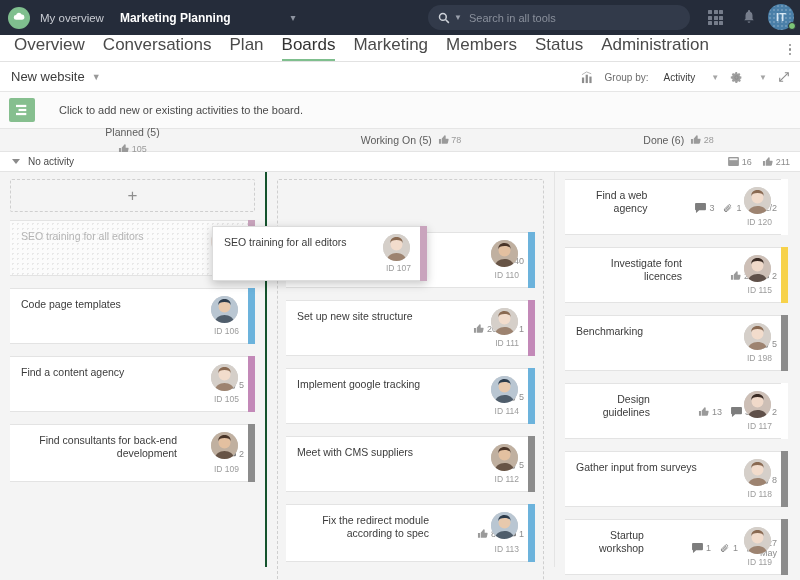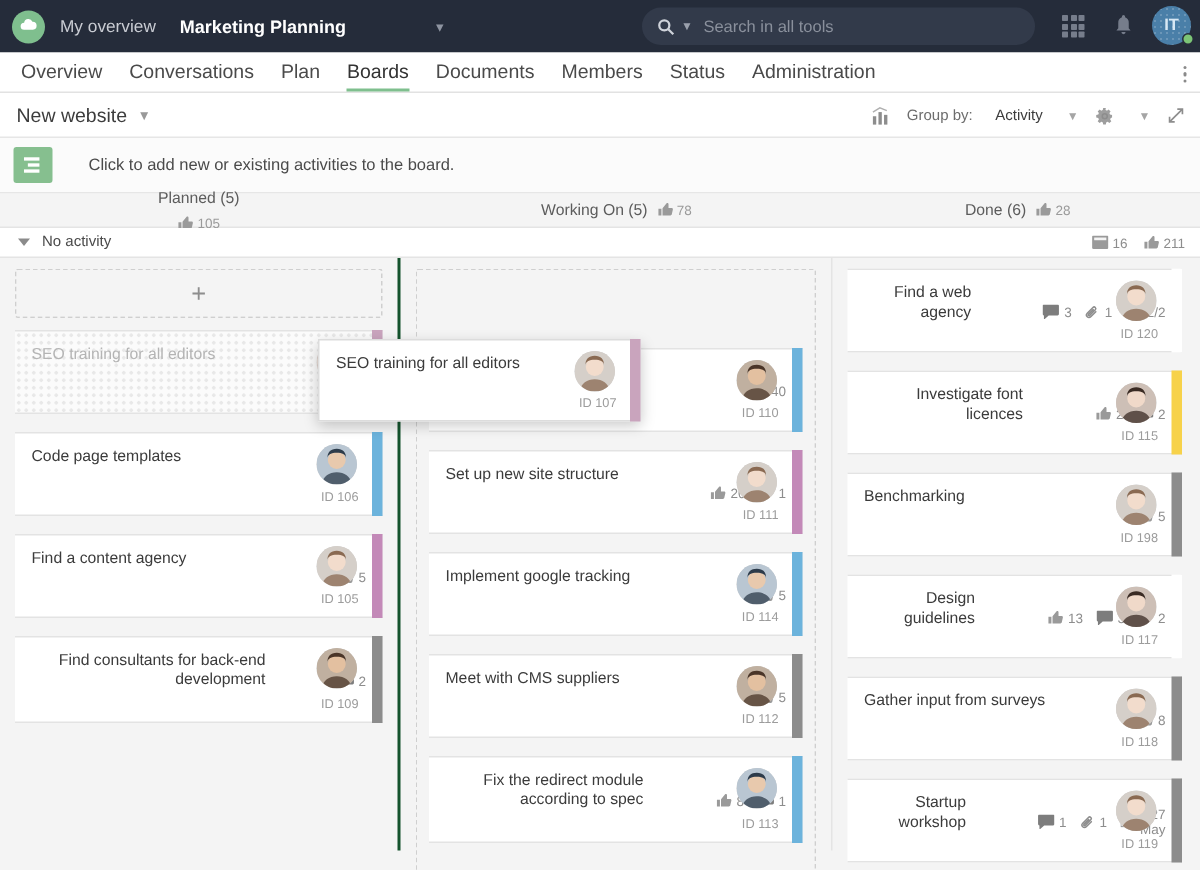--- a/index.html
+++ b/index.html
@@ -75,21 +75,21 @@
     background: #7cc576; border: 1.5px solid #252c3a;
   }
 
   
   .navbar {
     height: 27px; background: #fff;
     border-bottom: 1px solid #e2e2e2;
     display: flex; align-items: flex-end; position: relative;
   }
   .tab {
-    font-size: 13px; color: #4a4a4a; padding: 0 9px 6px 9px;
+    font-size: 17px; color: #4a4a4a; padding: 0 9px 6px 9px;
     cursor: pointer; position: relative; white-space: nowrap;
   }
   .tab:first-child { margin-left: 5px; }
   .tab.active { color: #333; }
   .tab.active::after {
     content:""; position: absolute; left: 9px; right: 9px; bottom: 0;
     height: 2px; background: #7fbf8e;
   }
   .kebab {
     position: absolute; right: 9px; bottom: 6px;
@@ -285,21 +285,21 @@
   </div>
   <span class="status-dot"></span>
 </div>
 
 <div class="navbar">
   <div id="tabs-container" style="display:flex;align-items:flex-end;">
       <div class="tab"><span>Overview</span></div>
       <div class="tab"><span>Conversations</span></div>
       <div class="tab"><span>Plan</span></div>
       <div class="tab active"><span>Boards</span></div>
-      <div class="tab"><span>Documents</span></div>
+      <div class="tab"><span>Marketing</span></div>
       <div class="tab"><span>Members</span></div>
       <div class="tab"><span>Status</span></div>
       <div class="tab"><span>Administration</span></div>
     </div>
   <div class="kebab">
       <i></i>
       <i></i>
       <i></i>
     </div>
 </div>

